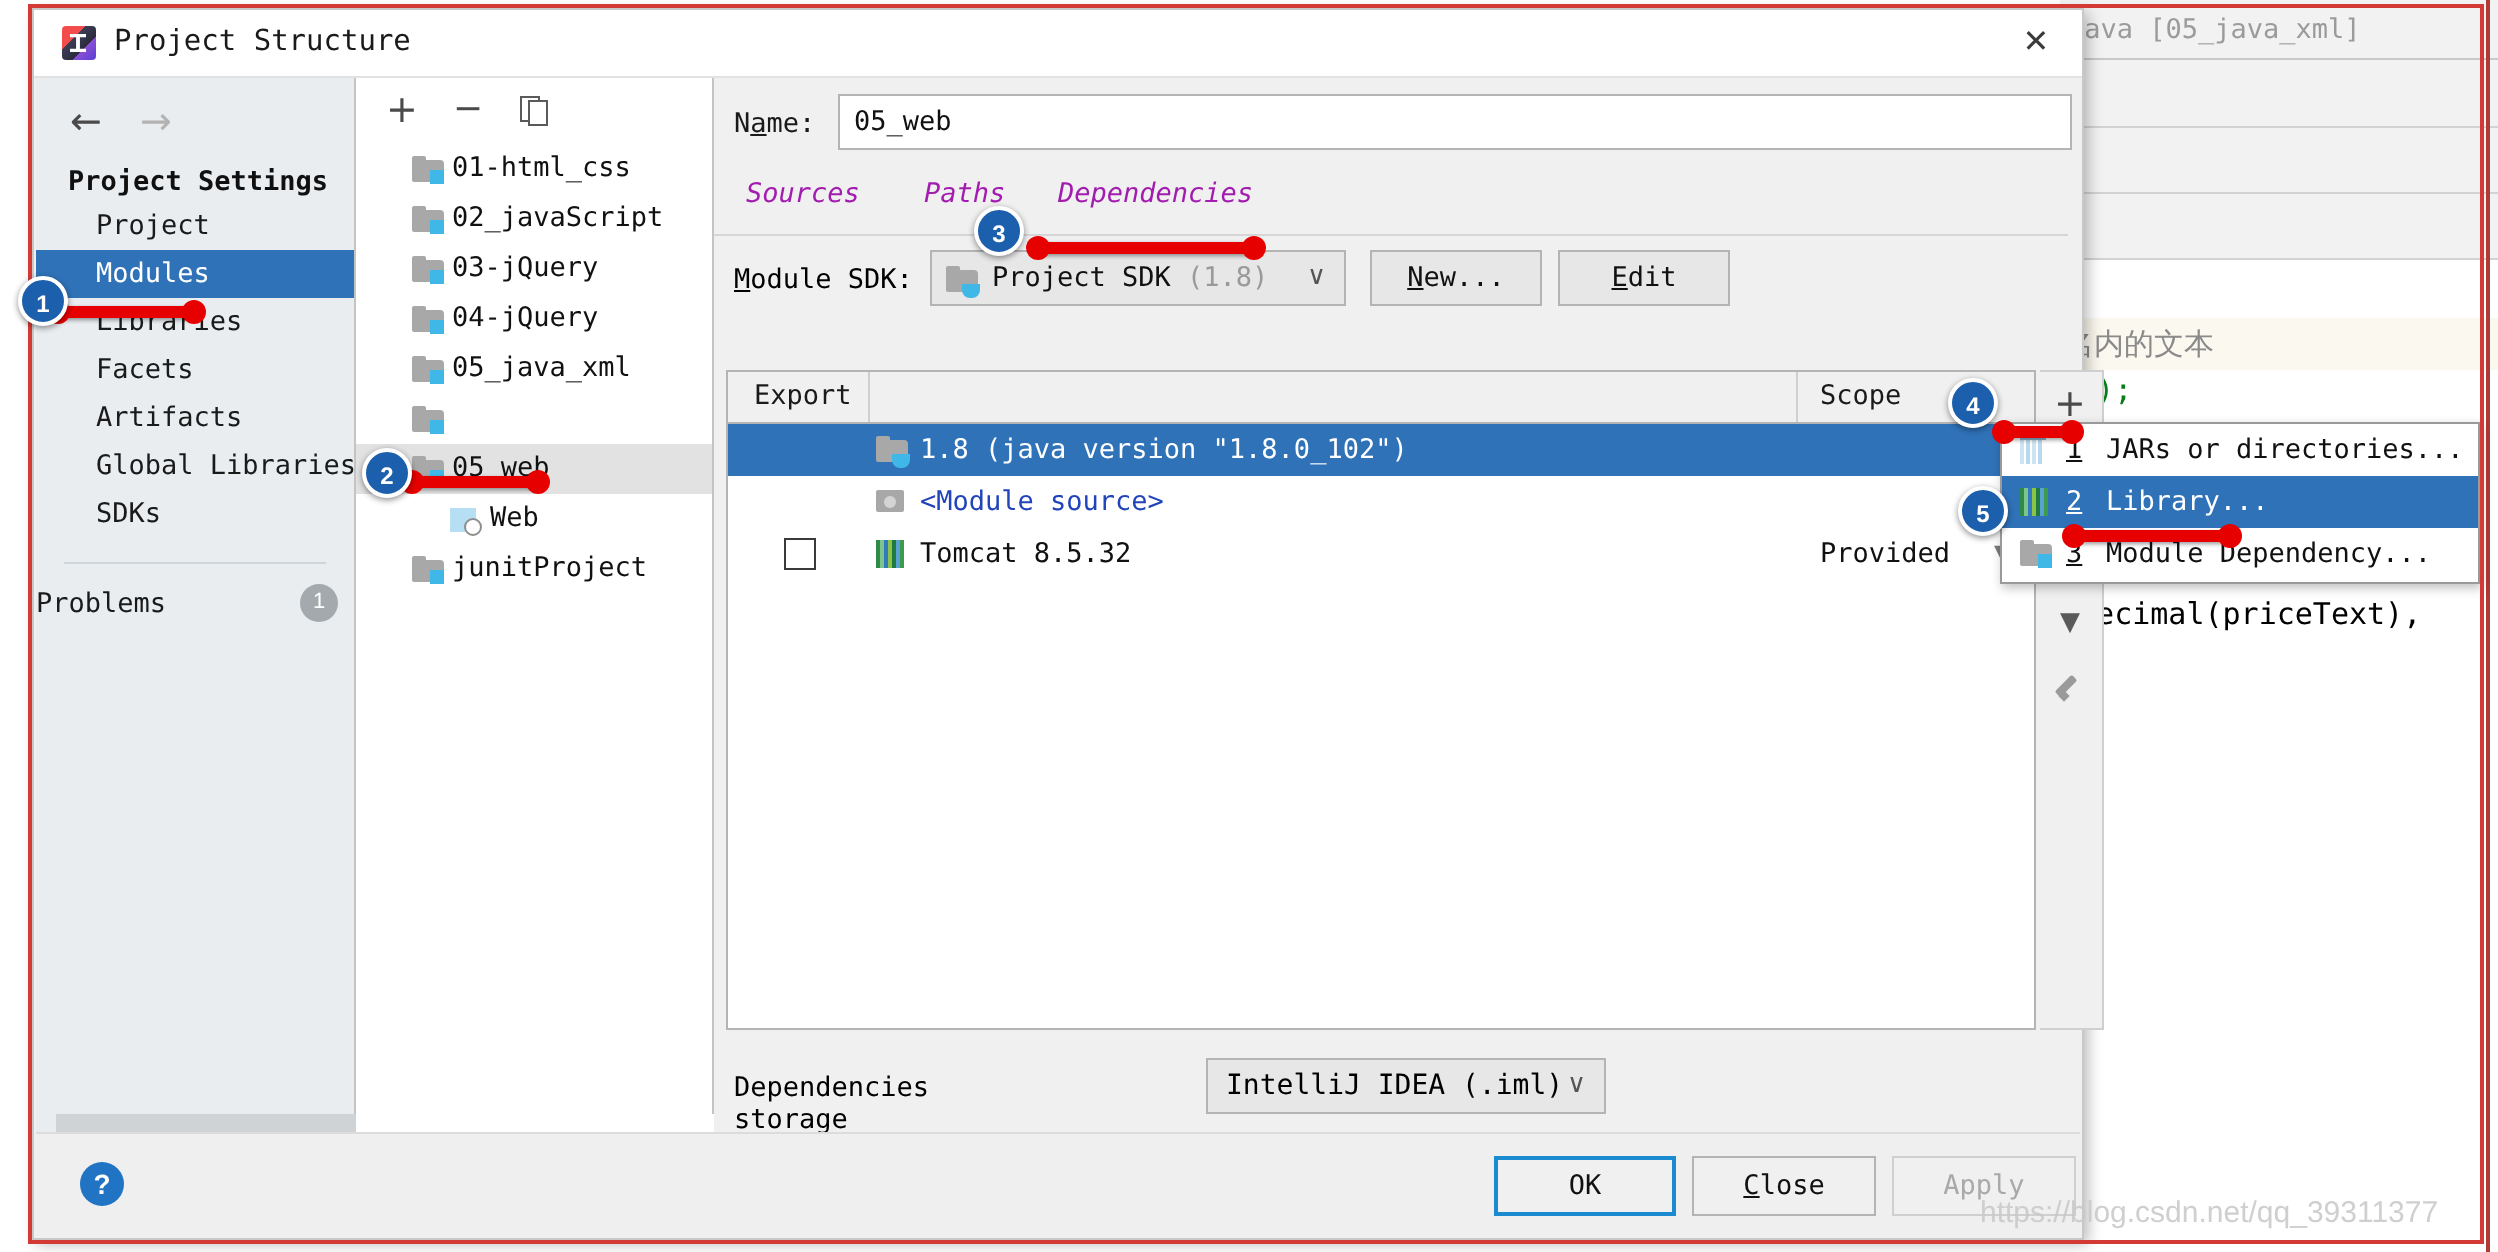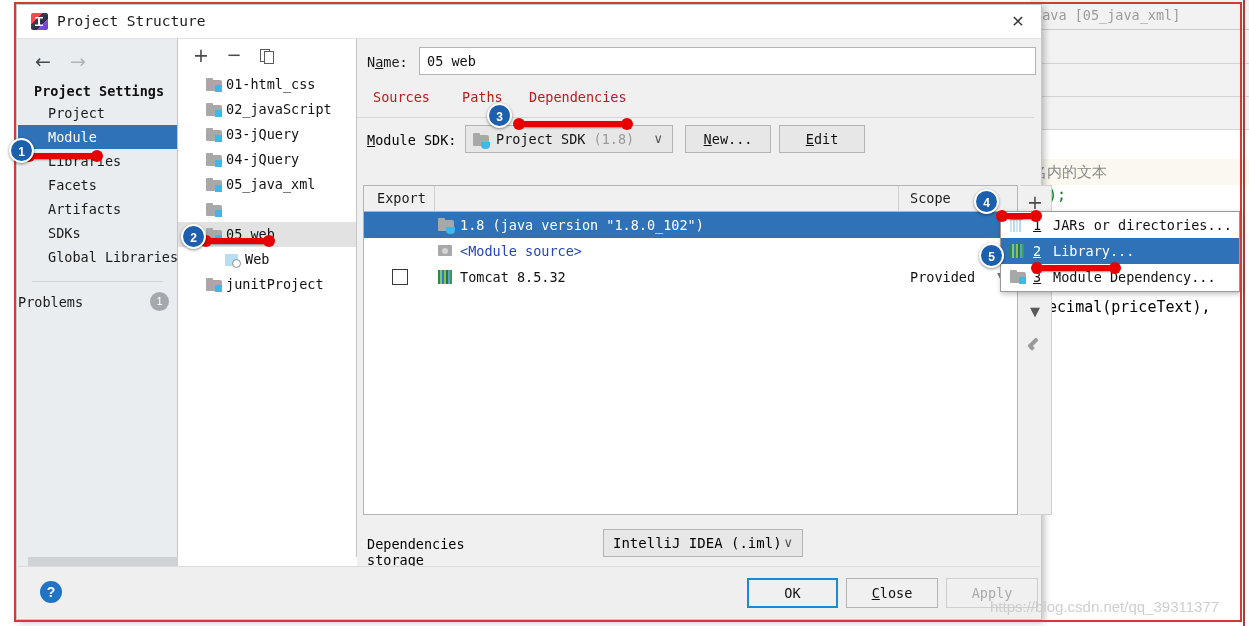--- a/index.html
+++ b/index.html
@@ -199,21 +199,21 @@
   .u { text-decoration: underline; }
   .name-input {
     position: absolute; left: 62px; top: 8px; width: 617px; height: 28px;
     background: #ffffff; border: 1px solid #b4b4b4;
     font-family: inherit; font-size: 13.5px; color: #111; padding: 0 7px;
     outline: none;
   }
 
   .tabs { position: relative; height: 33px; }
   .tab {
-    position: absolute; top: 4px; font-size: 13.5px; color: #b91c1c; cursor: pointer;
+    position: absolute; top: 4px; font-size: 13.5px; color: #a21caf; cursor: pointer; font-style: italic;
   }
   .tab-sources { left: 16px; }
   .tab-paths { left: 105px; }
   .tab-deps { left: 172px; }
   .tabs-rule {
     position: absolute; left: 0; right: 6px; bottom: 0; height: 1px; background: #d6d6d6;
   }
 
   .sdk-row { position: relative; height: 44px; }
   .sdk-label { position: absolute; left: 10px; top: 14px; font-size: 13.5px; }
@@ -405,27 +405,27 @@
     </div>
 
     <div class="sidebar">
       <div class="nav-row">
         <div class="nav-back">←</div>
         <div class="nav-fwd">→</div>
       </div>
 
       <div class="side-group">Project Settings</div>
       <div class="side-item">Project</div>
-      <div class="side-item sel">Module</div>
+      <div class="side-item sel">Modules</div>
       <div class="side-item">Libraries</div>
       <div class="side-item">Facets</div>
       <div class="side-item">Artifacts</div>
 
+      <div class="side-item">Global Libraries</div>
       <div class="side-item">SDKs</div>
-      <div class="side-item">Global Libraries</div>
 
       <div class="side-sep"></div>
       <div class="problems-row">
         <span>Problems</span>
         <span class="problems-badge">1</span>
       </div>
 
       <div class="sidebar-scroll"></div>
     </div>
 

